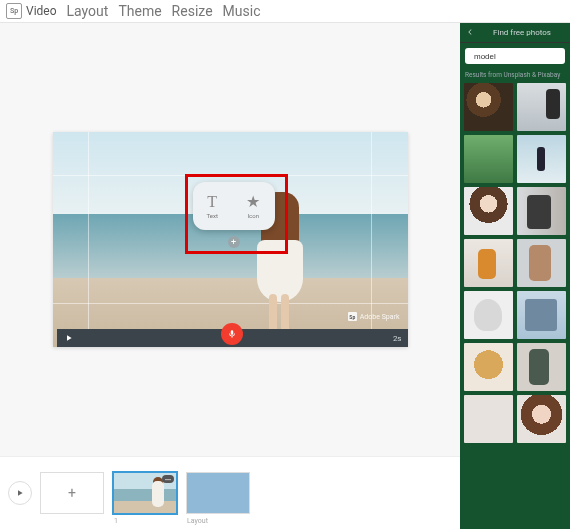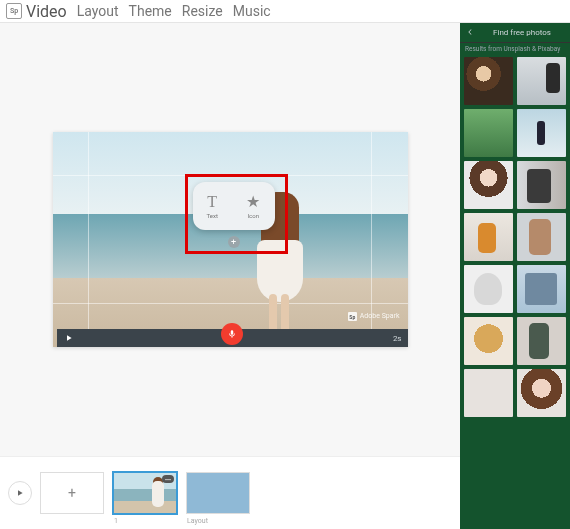--- a/index.html
+++ b/index.html
@@ -1,19 +1,19 @@
 <!DOCTYPE html>
 <html><head>
 <meta charset="utf-8">
 <style>
 html,body{margin:0;padding:0;font-family:-apple-system,BlinkMacSystemFont,"Segoe UI",Roboto,Arial,sans-serif;font-size:10px;color:#333;background:#fff;overflow:hidden}
 body{width:570px;height:529px;position:relative}
 .topbar{position:absolute;top:0;left:0;right:0;height:22px;border-bottom:1px solid #e5e5e5;display:flex;align-items:center;background:#fff;z-index:5}
 .logo-box{width:14px;height:14px;border:1px solid #999;border-radius:2px;margin:0 4px 0 6px;display:flex;align-items:center;justify-content:center;font-size:7px;color:#777;font-weight:600}
-.app-title{font-size:16px;color:#555}
+.app-title{font-size:12px;color:#555}
 .top-actions{display:flex;margin-left:auto;height:100%}
 .top-btn{display:flex;align-items:center;gap:3px;padding:0 8px;border-left:1px solid #eee;font-size:8px;color:#555;cursor:pointer}
 .top-btn svg{width:9px;height:9px;fill:#777}
 .right-tabs{display:flex;gap:10px;padding:0 10px;font-size:14px;color:#777}
 .stage{position:absolute;top:22px;left:0;right:110px;bottom:72px;background:#f7f7f7;display:flex;align-items:center;justify-content:center}
 .canvas{position:relative;width:355px;height:215px;background:#b9d2db;box-shadow:0 1px 4px rgba(0,0,0,.15)}
 .sky{position:absolute;top:0;left:0;right:0;height:38%;background:linear-gradient(#cfe6ef,#e8f1f3)}
 .sea{position:absolute;top:38%;left:0;right:0;bottom:32%;background:linear-gradient(#6ea6b3,#b8cdd0)}
 .sand{position:absolute;bottom:0;left:0;right:0;height:32%;background:linear-gradient(#d7c8b3,#c9b89f)}
 .person{position:absolute;left:56%;top:28%;width:60px;height:145px}
@@ -22,21 +22,21 @@
 .leg{position:absolute;top:102px;width:8px;height:40px;background:#e4c9ad;border-radius:4px}
 .leg.l{left:18px}.leg.r{left:30px}
 .guides-h{position:absolute;left:0;right:0;border-top:1px solid rgba(255,255,255,.5)}
 .guides-v{position:absolute;top:0;bottom:0;border-left:1px solid rgba(255,255,255,.5)}
 .popover{position:absolute;left:140px;top:50px;width:82px;height:48px;background:#eef1f3;border-radius:12px;display:flex;align-items:center;justify-content:space-around;box-shadow:0 2px 6px rgba(0,0,0,.2)}
 .popover::after{content:"";position:absolute;bottom:-7px;left:50%;transform:translateX(-50%);border:7px solid transparent;border-top-color:#eef1f3}
 .pop-item{display:flex;flex-direction:column;align-items:center;gap:2px;font-size:6px;color:#777}
 .pop-item .glyph{font-size:16px;color:#888;line-height:1;font-weight:400;font-family:Georgia,serif}
 .add-circle{position:absolute;left:50%;bottom:-18px;transform:translateX(-50%);width:12px;height:12px;border-radius:50%;background:#9aa5aa;color:#fff;display:flex;align-items:center;justify-content:center;font-size:9px}
 .highlight{position:absolute;left:132px;top:42px;width:97px;height:74px;border:3px solid #d00;pointer-events:none}
-.watermark{position:absolute;right:8px;bottom:26px;font-size:7px;color:rgba(255,255,255,.85);display:flex;align-items:flex-start;gap:3px}
+.watermark{position:absolute;right:8px;bottom:26px;font-size:7px;color:rgba(255,255,255,.85);display:flex;align-items:center;gap:3px}
 .watermark .wm-box{width:9px;height:9px;background:rgba(255,255,255,.85);color:#555;font-size:5px;display:flex;align-items:center;justify-content:center;border-radius:1px;font-weight:700}
 .controls{position:absolute;left:4px;right:0;bottom:0;height:18px;background:#3b444b;display:flex;align-items:center;padding:0 6px;gap:6px}
 .play-btn{width:12px;height:12px;display:flex;align-items:center;justify-content:center}
 .play-btn svg{width:8px;height:8px;fill:#fff}
 .mic{position:absolute;left:50%;transform:translateX(-50%);bottom:2px;width:22px;height:22px;border-radius:50%;background:#f23c2e;display:flex;align-items:center;justify-content:center}
 .mic svg{width:10px;height:10px;fill:#fff}
 .dur{margin-left:auto;font-size:8px;color:#cfd6da}
 .timeline{position:absolute;left:0;right:110px;bottom:0;height:72px;border-top:1px solid #eee;background:#fff;display:flex;align-items:center;padding:0 8px;gap:8px}
 .tl-play{width:22px;height:22px;border:1px solid #ddd;border-radius:50%;display:flex;align-items:center;justify-content:center}
 .tl-play svg{width:8px;height:8px;fill:#666}
@@ -162,20 +162,27 @@
   </div>
 </div>
 
 <div class="side">
   <div class="side-head">
     <svg viewBox="0 0 24 24">
         <path d="M15 4l-8 8 8 8 1.4-1.4L9.8 12l6.6-6.6z"></path>
       </svg>
     <span class="side-title">Find free photos</span>
   </div>
+  <div class="search">
+    <svg viewBox="0 0 24 24">
+        <path d="M10 2a8 8 0 015.3 13.9l5.4 5.4-1.4 1.4-5.4-5.4A8 8 0 1110 2zm0 2a6 6 0 100 12 6 6 0 000-12z"></path>
+      </svg>
+    <input value="model" placeholder="Search" style="">
+
+  </div>
   <div class="src">Results from Unsplash &amp; Pixabay</div>
   <div class="grid">
     <div class="ph a"></div>
     <div class="ph b"></div>
     <div class="ph c"></div>
     <div class="ph d"></div>
     <div class="ph e"></div>
     <div class="ph f"></div>
     <div class="ph g"></div>
     <div class="ph h"></div>

